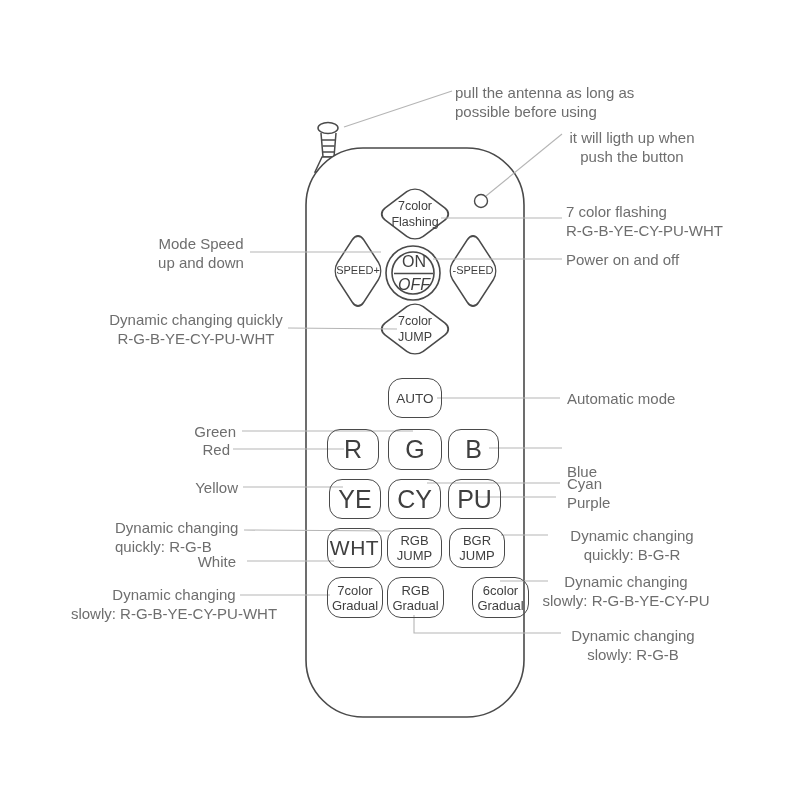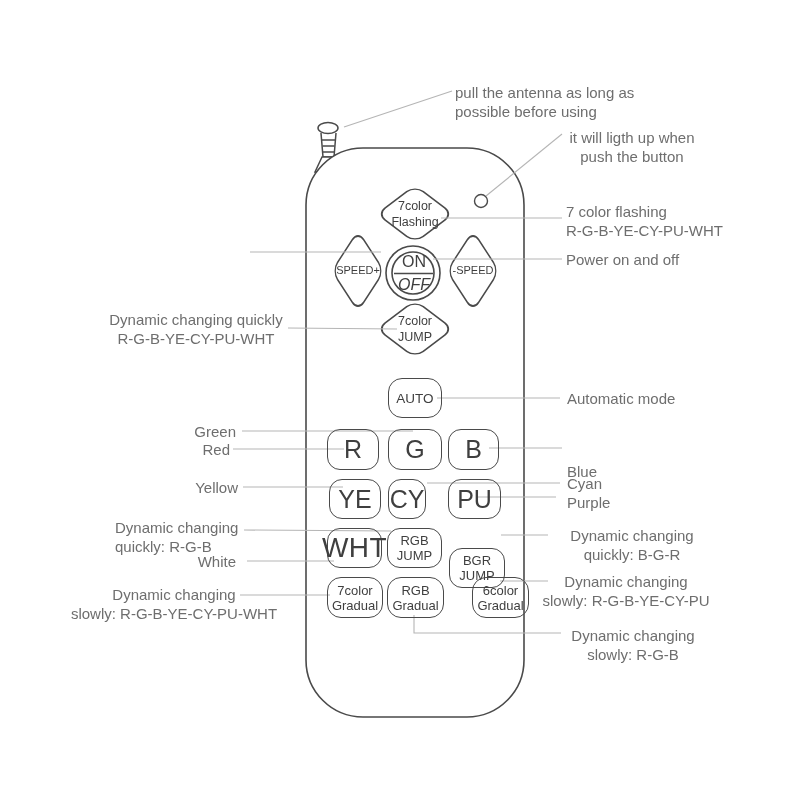--- a/index.html
+++ b/index.html
@@ -14,21 +14,21 @@
   }
   .ann.center{transform:translateX(-50%);text-align:center;}
   .ann.right{text-align:right;}
   .btn{
     position:absolute;box-sizing:border-box;
     border:1.5px solid #4a4a4a;border-radius:13px;
     color:#3f3f3f;display:flex;align-items:center;justify-content:center;
     text-align:center;white-space:pre-line;background:transparent;
   }
   .btn-big{font-size:25px;}
-  .btn-mid{font-size:28px;letter-spacing:.5px;}
+  .btn-mid{font-size:21px;letter-spacing:.5px;}
   .btn-small{font-size:13px;line-height:15px;}
   .pad-label{
     position:absolute;color:#3f3f3f;text-align:center;white-space:pre-line;
     transform:translate(-50%,-50%);line-height:15.5px;
   }
 </style>
 </head>
 <body>
 
 <div class="canvas">
@@ -90,43 +90,45 @@
   <div class="pad-label" style="left:414px;top:262px;font-size:16px;">ON</div>
   <div class="pad-label" style="left:414px;top:285px;font-size:16px;font-style:italic;">OFF</div>
 
   <div class="btn" style="left:388px;top:378px;width:54px;height:40px;font-size:13.5px;border-radius:14px;">AUTO</div>
 
   <div class="btn btn-big" style="left:327px;top:429px;width:52px;height:41px;">R</div>
   <div class="btn btn-big" style="left:388px;top:429px;width:54px;height:41px;">G</div>
   <div class="btn btn-big" style="left:448px;top:429px;width:51px;height:41px;">B</div>
 
   <div class="btn btn-big" style="left:329px;top:479px;width:52px;height:40px;">YE</div>
-  <div class="btn btn-big" style="left:388px;top:479px;width:38px;height:40px;">CY</div>
+  <div class="btn btn-big" style="left:388px;top:479px;width:53px;height:40px;">CY</div>
   <div class="btn btn-big" style="left:448px;top:479px;width:53px;height:40px;">PU</div>
 
   <div class="btn btn-mid" style="left:327px;top:528px;width:55px;height:40px;">WHT</div>
   <div class="btn btn-small" style="left:387px;top:528px;width:55px;height:40px;">RGB
 JUMP</div>
-  <div class="btn btn-small" style="left:449px;top:528px;width:56px;height:40px;margin-top:20px;">BGR
+  <div class="btn btn-small" style="left:449px;top:528px;width:56px;height:40px;">BGR
 JUMP</div>
 
   <div class="btn btn-small" style="left:327px;top:577px;width:56px;height:41px;border-radius:14px;">7color
 Gradual</div>
   <div class="btn btn-small" style="left:387px;top:577px;width:57px;height:41px;border-radius:14px;">RGB
 Gradual</div>
   <div class="btn btn-small" style="left:448px;top:577px;width:57px;height:41px;border-radius:14px;margin-left:24px;">6color
 Gradual</div>
 
   <div class="ann" style="left:455px;top:83px;">pull the antenna as long as
 possible before using</div>
   <div class="ann center" style="left:632px;top:128px;">it will ligth up when
 push the button</div>
   <div class="ann" style="left:566px;top:202px;">7 color flashing
 R-G-B-YE-CY-PU-WHT</div>
   <div class="ann" style="left:566px;top:250px;">Power on and off</div>
+  <div class="ann center" style="left:201px;top:234px;">Mode Speed
+up and down</div>
   <div class="ann center" style="left:196px;top:310px;">Dynamic changing quickly
 R-G-B-YE-CY-PU-WHT</div>
   <div class="ann" style="left:567px;top:389px;">Automatic mode</div>
   <div class="ann right" style="right:564px;top:422px;">Green</div>
   <div class="ann right" style="right:570px;top:440px;">Red</div>
   <div class="ann right" style="right:562px;top:478px;">Yellow</div>
   <div class="ann" style="left:567px;top:439px;margin-top:23px;">Blue</div>
   <div class="ann" style="left:567px;top:474px;">Cyan</div>
   <div class="ann" style="left:567px;top:493px;">Purple</div>
   <div class="ann" style="left:115px;top:518px;">Dynamic changing

